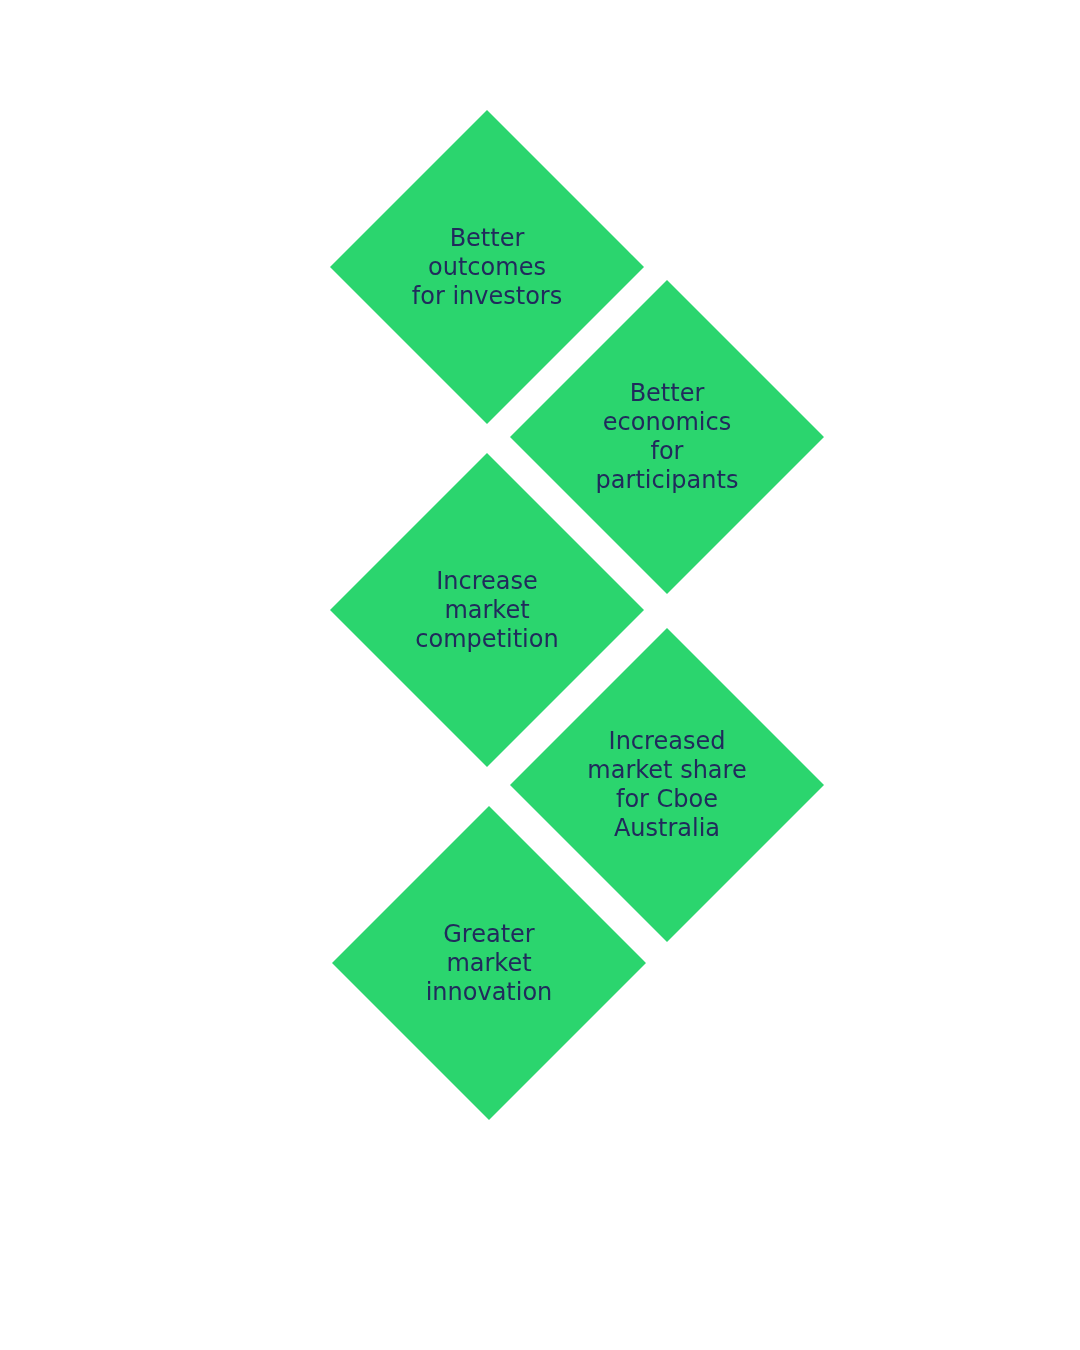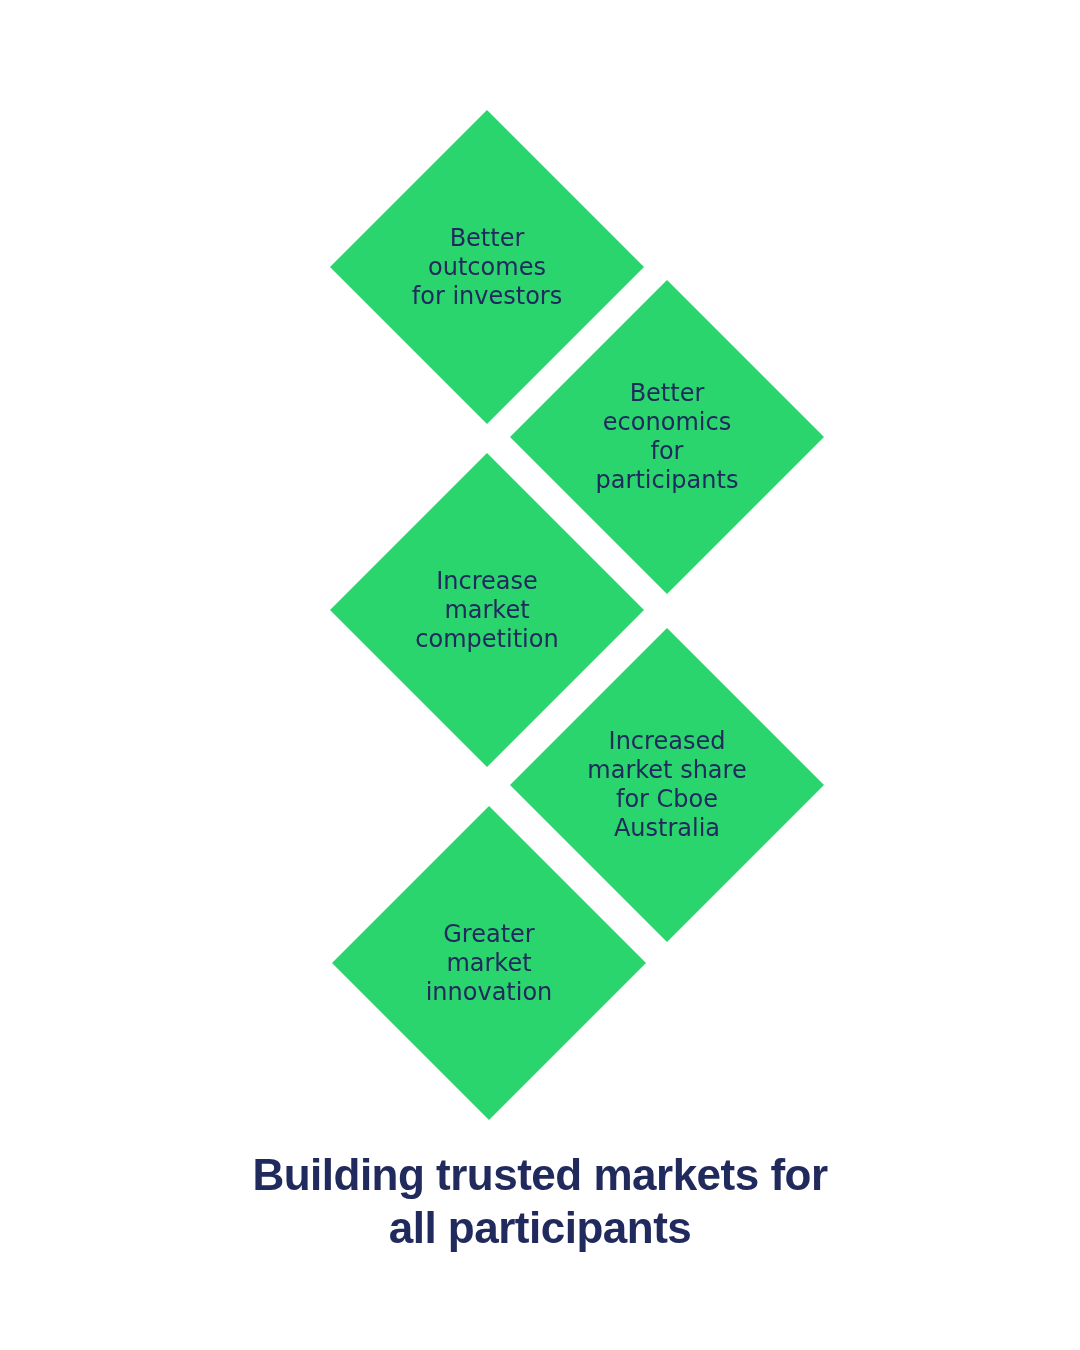--- a/index.html
+++ b/index.html
@@ -103,16 +103,14 @@
   </div>
 
   <div class="diamond d5">
     <div class="diamond-inner">
       <span class="diamond-label">Greater
 market
 innovation</span>
     </div>
   </div>
 
-  <h1 class="title">Building trusted markets for
-all participants</h1>
 
 </div>
 
 </body></html>

